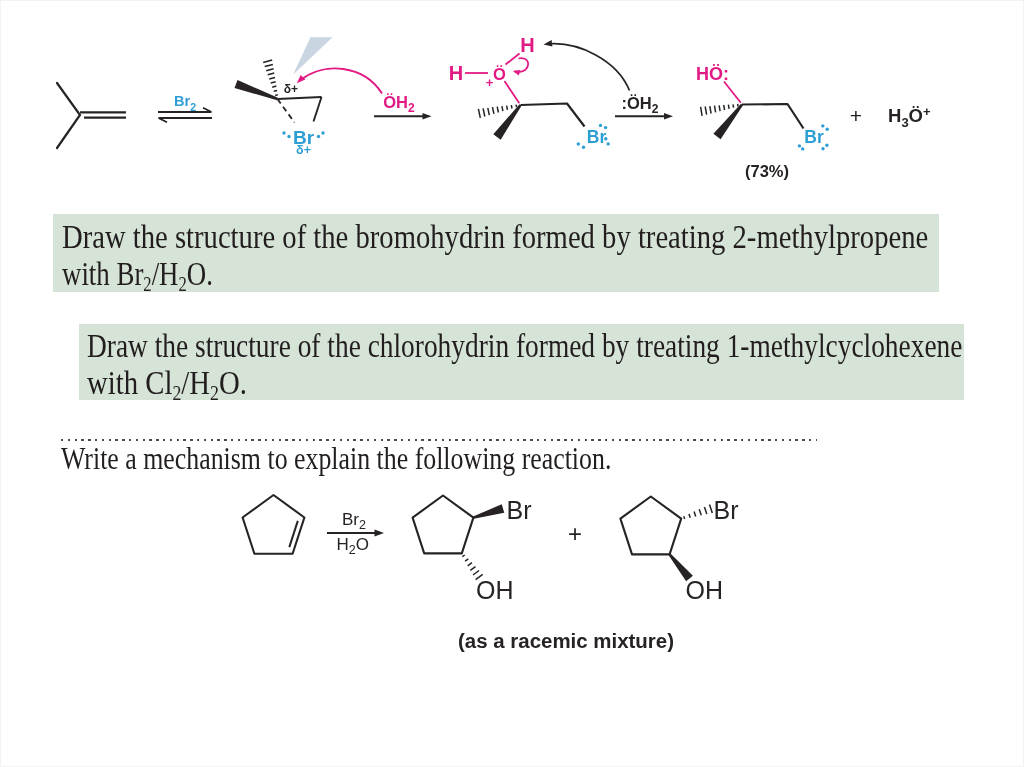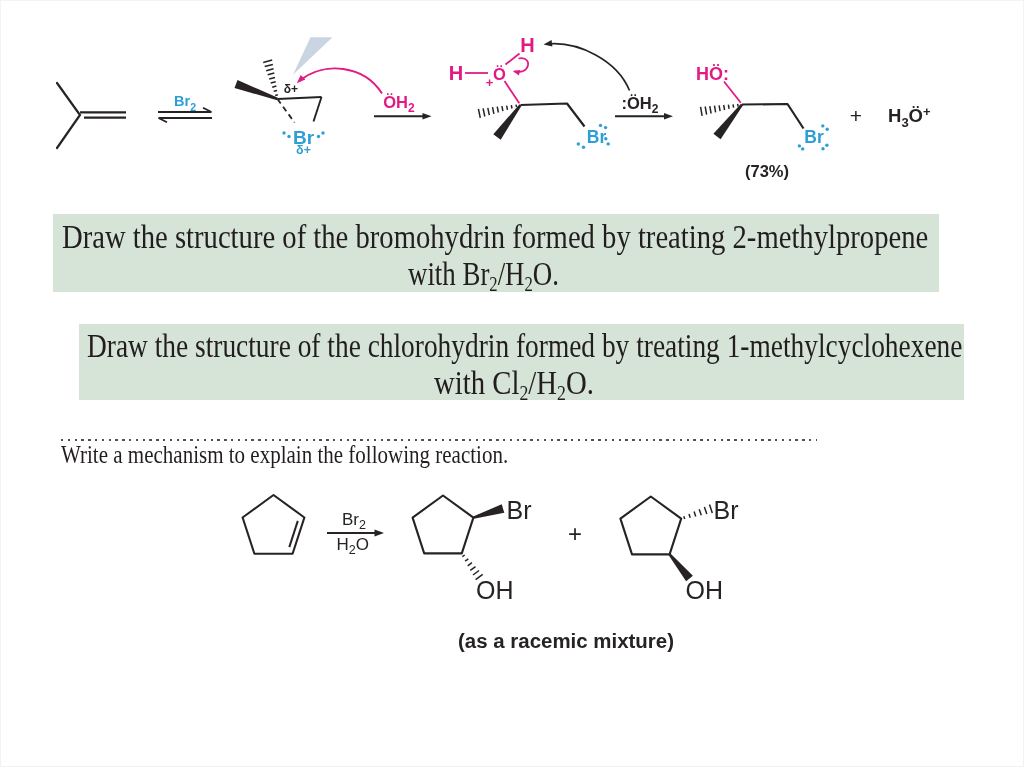--- a/index.html
+++ b/index.html
@@ -12,21 +12,21 @@
   .chem{font-weight:bold;}
   .ink{fill:#272324;}
   .pink{fill:#e21a84;}
   .blue{fill:#2d9fd4;}
   .stroke-ink{stroke:#272324;fill:none;}
   .stroke-pink{stroke:#e21a84;fill:none;}
   .fill-ink{fill:#272324;stroke:none;}
   .fill-pink{fill:#e21a84;stroke:none;}
   
   .pbox{position:absolute;background:#d6e3d7;color:#221e1f;
-        font-family:"Liberation Serif",serif;text-align:center;}
+        font-family:"Liberation Serif",serif;}
   .pline{display:inline-block;transform-origin:0 0;white-space:nowrap;}
   .pbox .sub{font-size:0.62em;vertical-align:-0.29em;letter-spacing:0;}
   
   .prompt{position:absolute;color:#221e1f;font-family:"Liberation Serif",serif;white-space:nowrap;}
   .dotrule{position:absolute;height:2px;
      background:repeating-linear-gradient(90deg,#4f4f4f 0 2.3px,transparent 2.3px 6.8px);}
 </style>
 </head>
 <body>
 
@@ -170,15 +170,15 @@
   <div class="pline" style="margin:-4px 0 0 9px;transform:scaleX(0.814);"><span>with </span><span>Br</span><sub class="sub">2</sub><span>/H</span><sub class="sub">2</sub><span>O.</span></div>
 </div>
 
 <div class="pbox" style="left:51px;top:324px;width:885px;height:76px;font-size:33px;margin-left:28px;">
   <div class="pline" style="margin:4px 0 0 8px;transform:scaleX(0.830);">Draw the structure of the chlorohydrin formed by treating 1-methylcyclohexene</div><br>
   <div class="pline" style="margin:-2px 0 0 8px;transform:scaleX(0.871);"><span>with </span><span>Cl</span><sub class="sub">2</sub><span>/H</span><sub class="sub">2</sub><span>O.</span></div>
 </div>
 
 <div class="dotrule" style="left:61px;top:438.5px;width:756px;"></div>
 
-<div class="prompt" style="left:61px;top:440px;font-size:26px;">
+<div class="prompt" style="left:61px;top:440px;font-size:32px;">
   <span class="pline" style="transform:scaleX(0.808);">Write a mechanism to explain the following reaction.</span>
 </div>
 
 </body></html>

